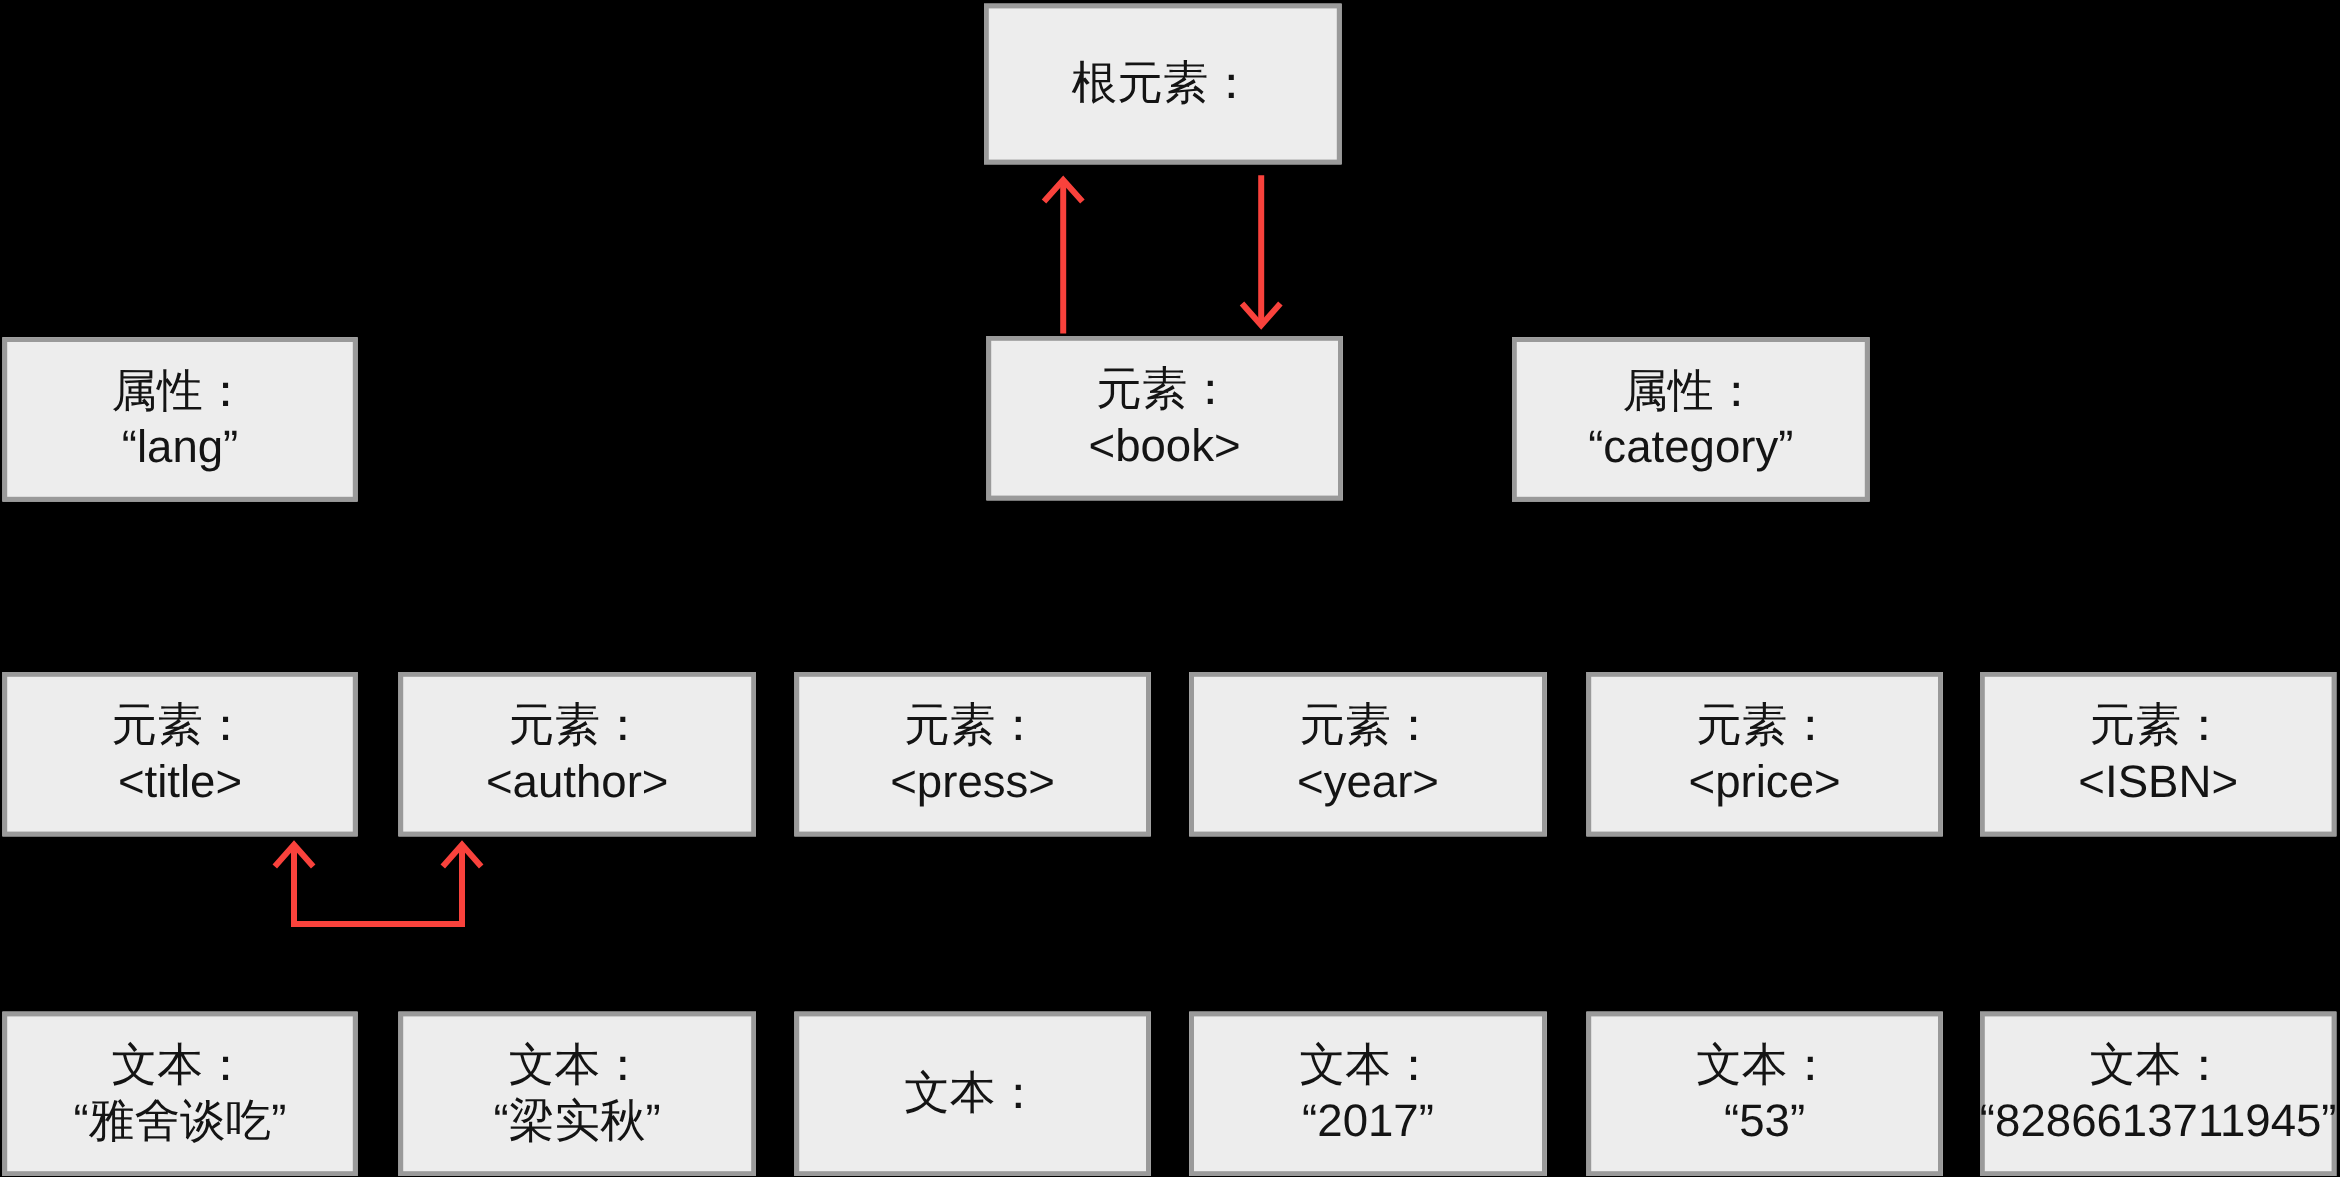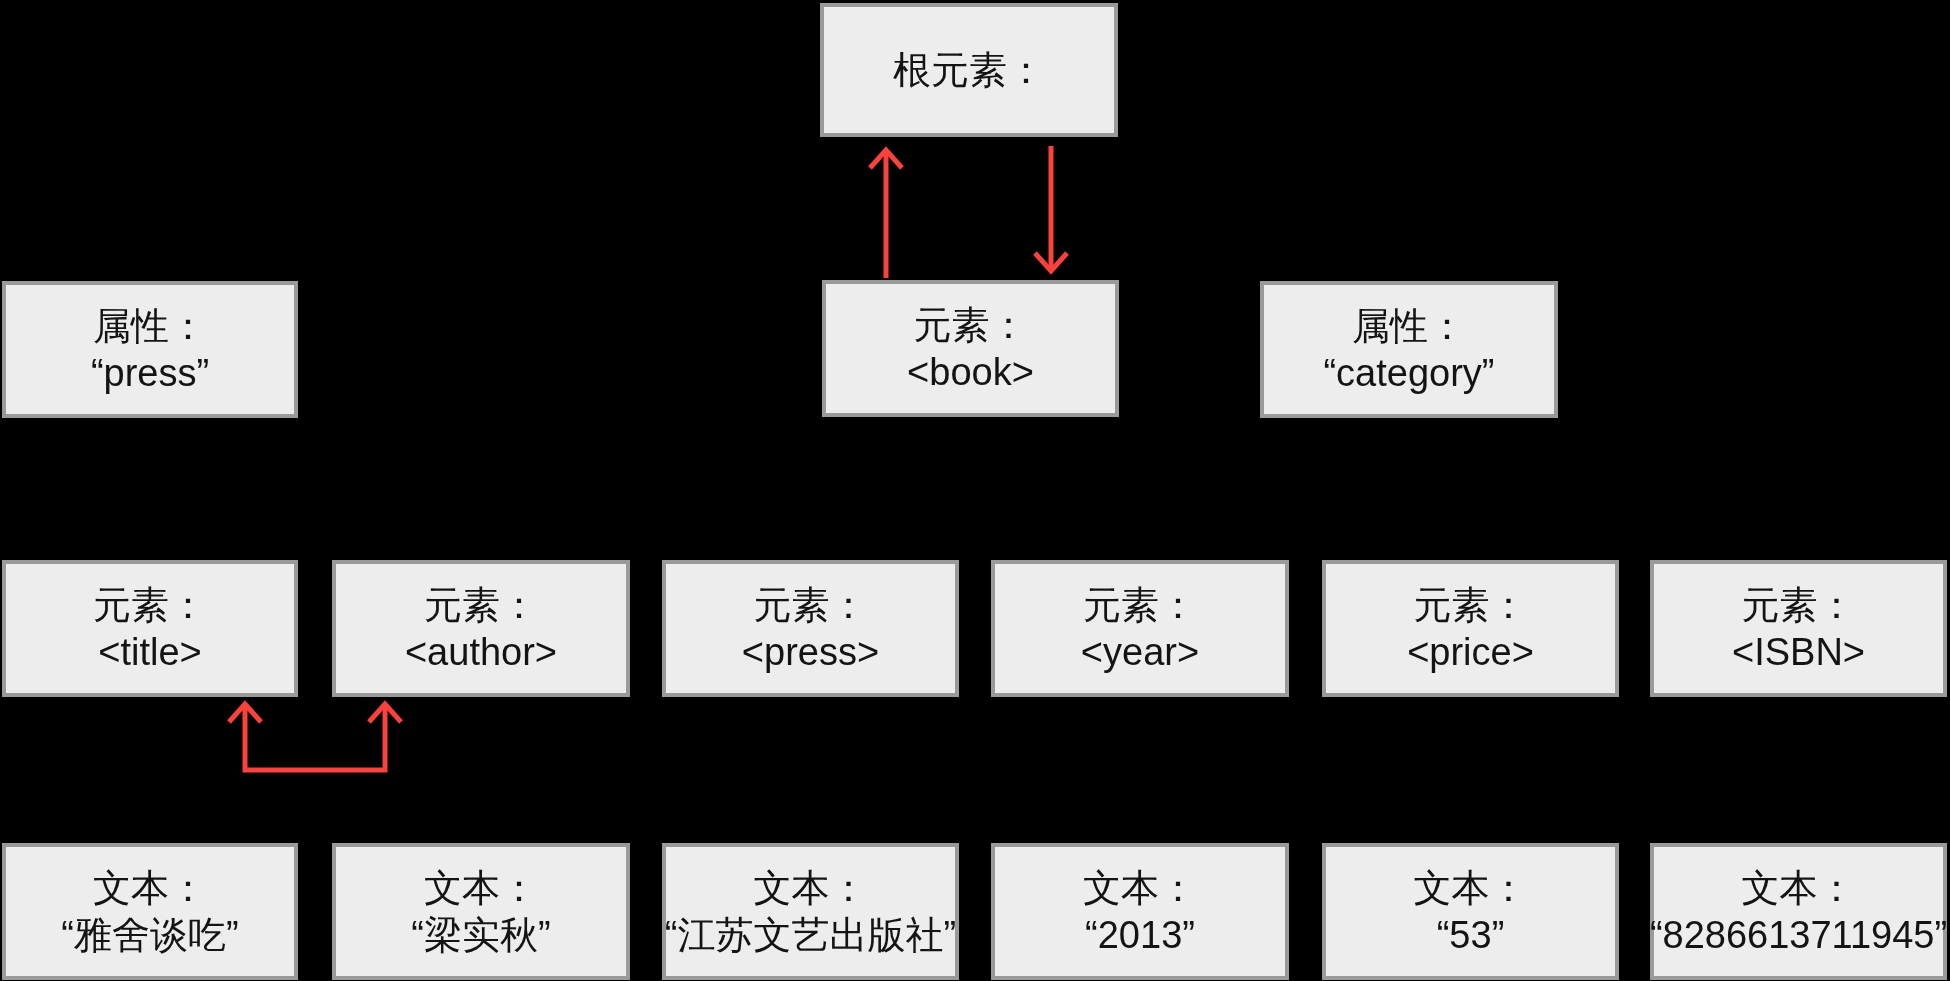--- a/index.html
+++ b/index.html
@@ -56,21 +56,21 @@
       </g>
     </g>
   </svg>
 
   <div class="node" style="left:820px;top:3px;width:298px;height:134px">
     <div class="node-label">根元素：</div>
   </div>
 
   <div class="node" style="left:2px;top:281px;width:296px;height:137px">
     <div class="node-label">属性：</div>
-    <div class="node-value">“press”</div>
+    <div class="node-value">“lang”</div>
   </div>
 
   <div class="node" style="left:822px;top:280px;width:297px;height:137px">
     <div class="node-label">元素：</div>
     <div class="node-value">&lt;book&gt;</div>
   </div>
 
   <div class="node" style="left:1260px;top:281px;width:298px;height:137px">
     <div class="node-label">属性：</div>
     <div class="node-value">“category”</div>
@@ -111,26 +111,25 @@
     <div class="node-value">“雅舍谈吃”</div>
   </div>
 
   <div class="node" style="left:332px;top:843px;width:298px;height:137px">
     <div class="node-label">文本：</div>
     <div class="node-value">“梁实秋”</div>
   </div>
 
   <div class="node" style="left:662px;top:843px;width:297px;height:137px">
     <div class="node-label">文本：</div>
-    <div class="node-value">“江苏文艺出版社”</div>
   </div>
 
   <div class="node" style="left:991px;top:843px;width:298px;height:137px">
     <div class="node-label">文本：</div>
-    <div class="node-value">“2013”</div>
+    <div class="node-value">“2017”</div>
   </div>
 
   <div class="node" style="left:1322px;top:843px;width:297px;height:137px">
     <div class="node-label">文本：</div>
     <div class="node-value">“53”</div>
   </div>
 
   <div class="node" style="left:1650px;top:843px;width:297px;height:137px">
     <div class="node-label">文本：</div>
     <div class="node-value">“8286613711945”</div>

